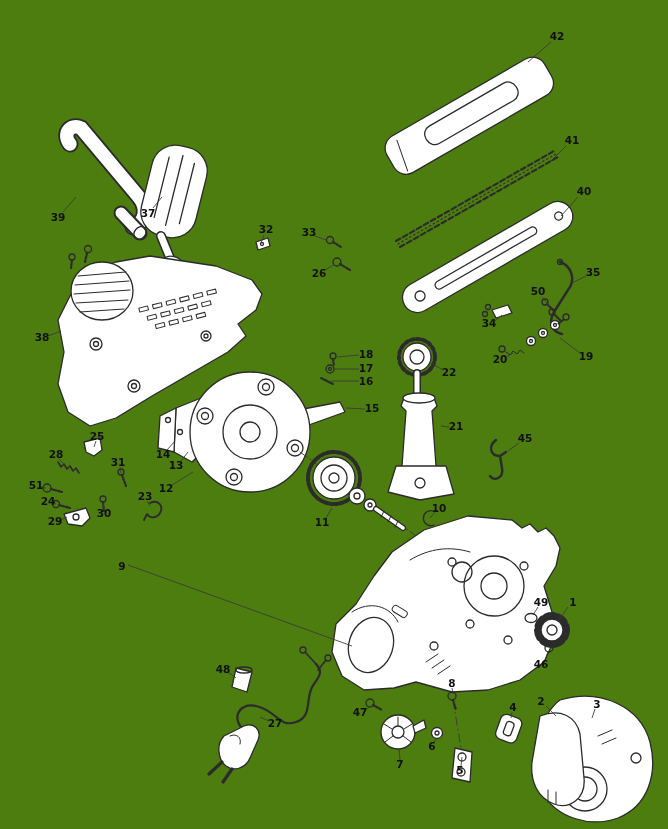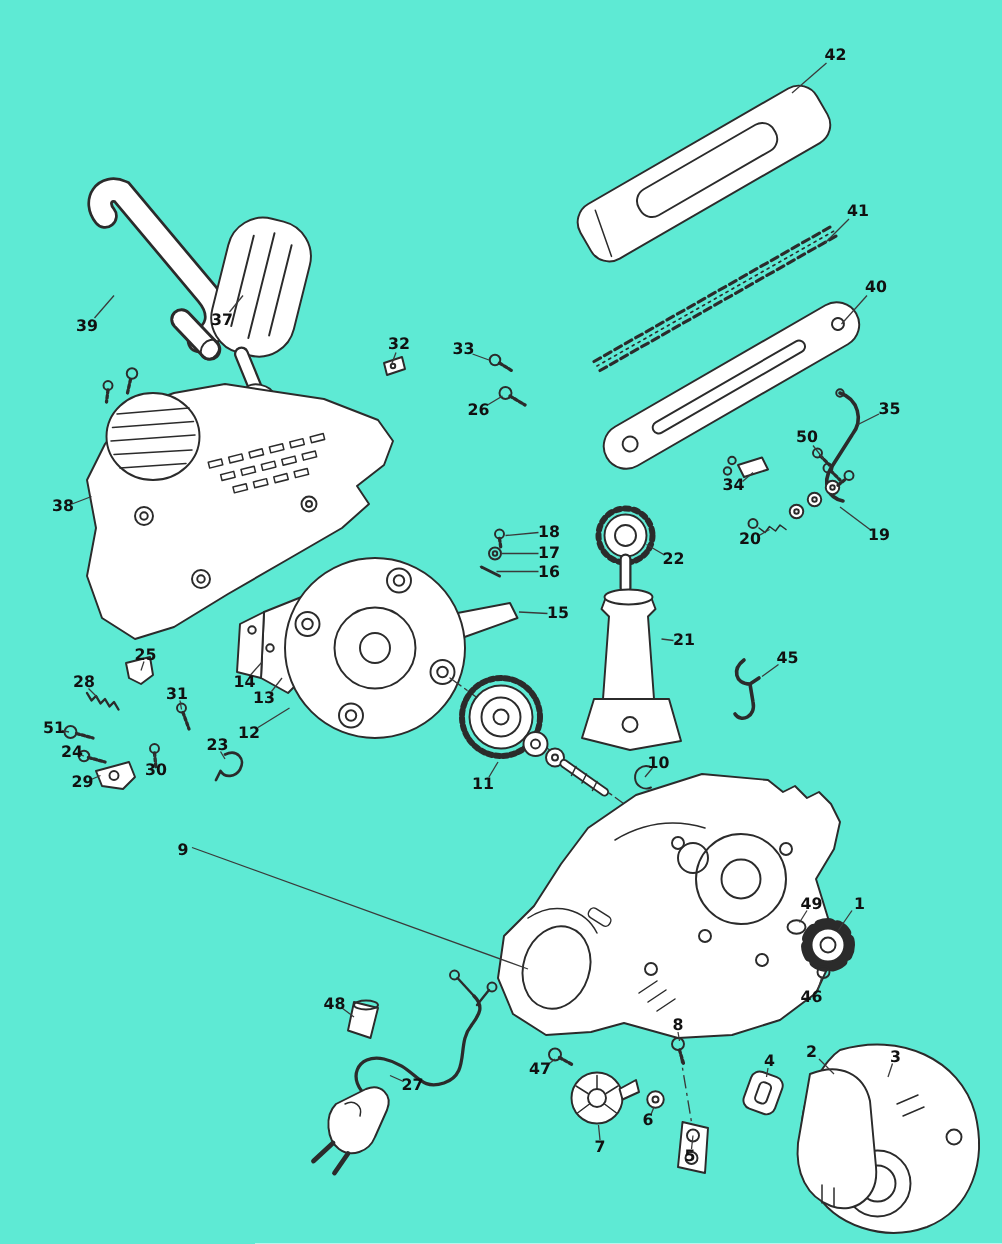--- a/index.html
+++ b/index.html
@@ -1,16 +1,16 @@
 <!DOCTYPE html>
 <html><head>
 <meta charset="utf-8">
 <style>
   html,body{margin:0;padding:0;background:#ffffff;}
-  .stage{position:relative;width:668px;height:829px;background:#5eead4;overflow:hidden;}
+  .stage{position:relative;width:668px;height:829px;background:#4d7c0f;overflow:hidden;}
   svg{display:block;}
   .ink{stroke:#2b2b2b;fill:none;stroke-width:1.3;stroke-linecap:round;stroke-linejoin:round;}
   .fw{fill:#ffffff;}
   .thin{stroke-width:1;}
   .scr{stroke-width:2.2;stroke-dasharray:2 1.6;}
   .chain{stroke-dasharray:5 3;stroke-width:2.1;}
   .chainmid{stroke-dasharray:1.5 3;stroke-width:1.1;}
   .axis{stroke:#3a3a3a;stroke-width:0.9;stroke-dasharray:9 3 2 3;fill:none;}
   .leader{stroke:#3a3a3a;stroke-width:0.85;fill:none;}
   .callout{font-family:"DejaVu Sans","Liberation Sans",sans-serif;font-size:10.5px;font-weight:700;

